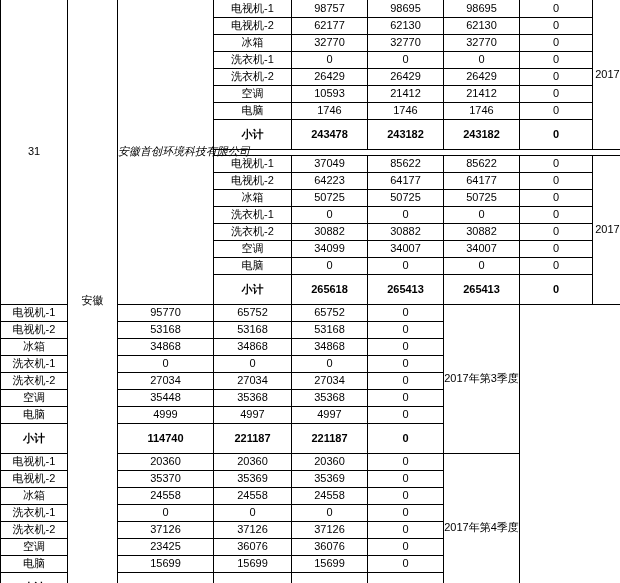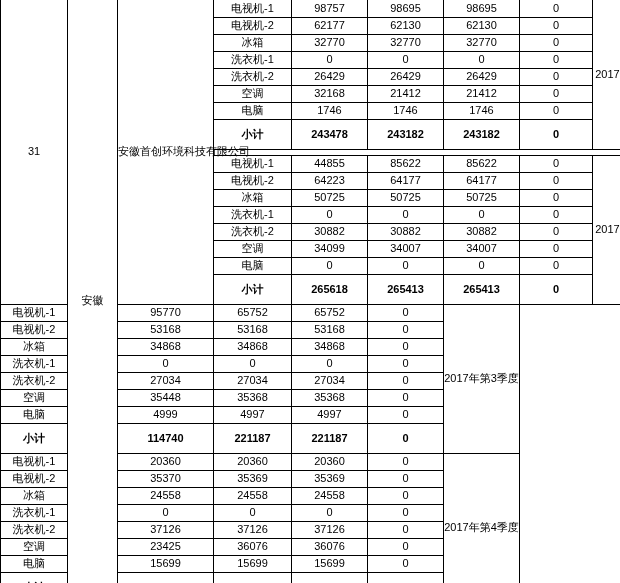--- a/index.html
+++ b/index.html
@@ -44,20 +44,21 @@
   td.col-province {
     width: 50px;
     font-size: 12px;
   }
   td.col-company {
     width: 96px;
     font-size: 12px;
     white-space: normal;
     padding: 0 4px;
     line-height: 1.35;
+    font-style: italic;
   }
   td.col-category {
     width: 78px;
     font-weight: normal;
     font-size: 11.5px;
   }
   td.col-num {
     width: 76px;
     font-size: 11.5px;
   }
@@ -131,21 +132,21 @@
       </tr>
       <tr>
         <td class="col-category">洗衣机-2</td>
         <td class="col-num">26429</td>
         <td class="col-num">26429</td>
         <td class="col-num">26429</td>
         <td class="col-zero">0</td>
       </tr>
       <tr>
         <td class="col-category">空调</td>
-        <td class="col-num">32168</td>
+        <td class="col-num">10593</td>
         <td class="col-num">21412</td>
         <td class="col-num">21412</td>
         <td class="col-zero">0</td>
       </tr>
       <tr>
         <td class="col-category">电脑</td>
         <td class="col-num">1746</td>
         <td class="col-num">1746</td>
         <td class="col-num">1746</td>
         <td class="col-zero">0</td>
@@ -157,21 +158,21 @@
         <td class="col-num">243182</td>
         <td class="col-zero">0</td>
       </tr>
 
       <tr class="spacer-row">
         <td colspan="6"></td>
       </tr>
 
       <tr>
         <td class="col-category">电视机-1</td>
-        <td class="col-num">44855</td>
+        <td class="col-num">37049</td>
         <td class="col-num">85622</td>
         <td class="col-num">85622</td>
         <td class="col-zero">0</td>
         <td class="col-quarter" rowspan="8">2017年第2季度</td>
       </tr>
       <tr>
         <td class="col-category">电视机-2</td>
         <td class="col-num">64223</td>
         <td class="col-num">64177</td>
         <td class="col-num">64177</td>

